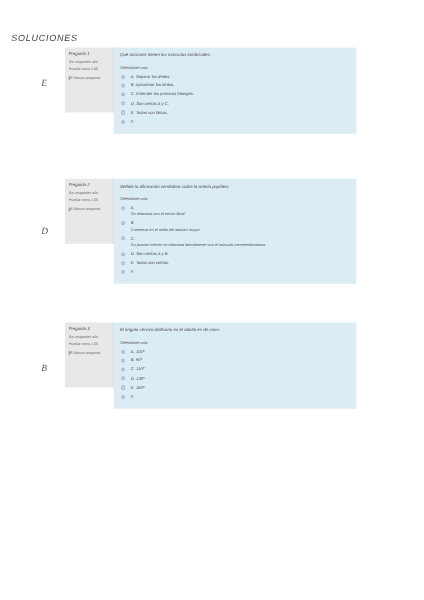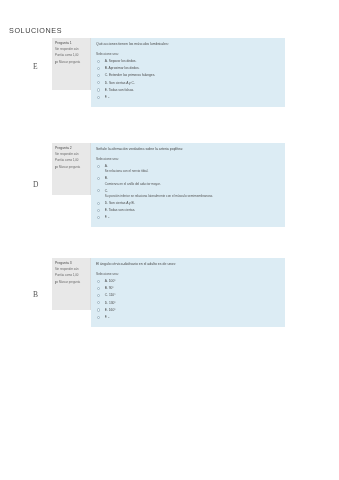--- a/index.html
+++ b/index.html
@@ -14,20 +14,21 @@
     color: #4c4c4c;
     overflow: hidden;
     position: relative;
   }
 
   .page {
     position: relative;
     width: 292px;
     height: 480px;
     background: #ffffff;
+    font-style: italic;
   }
 
   .doc-title {
     position: absolute;
     left: 9px;
     top: 26px;
     font-size: 7.2px;
     letter-spacing: 0.6px;
     color: #3d3d3d;
     font-weight: 400;

